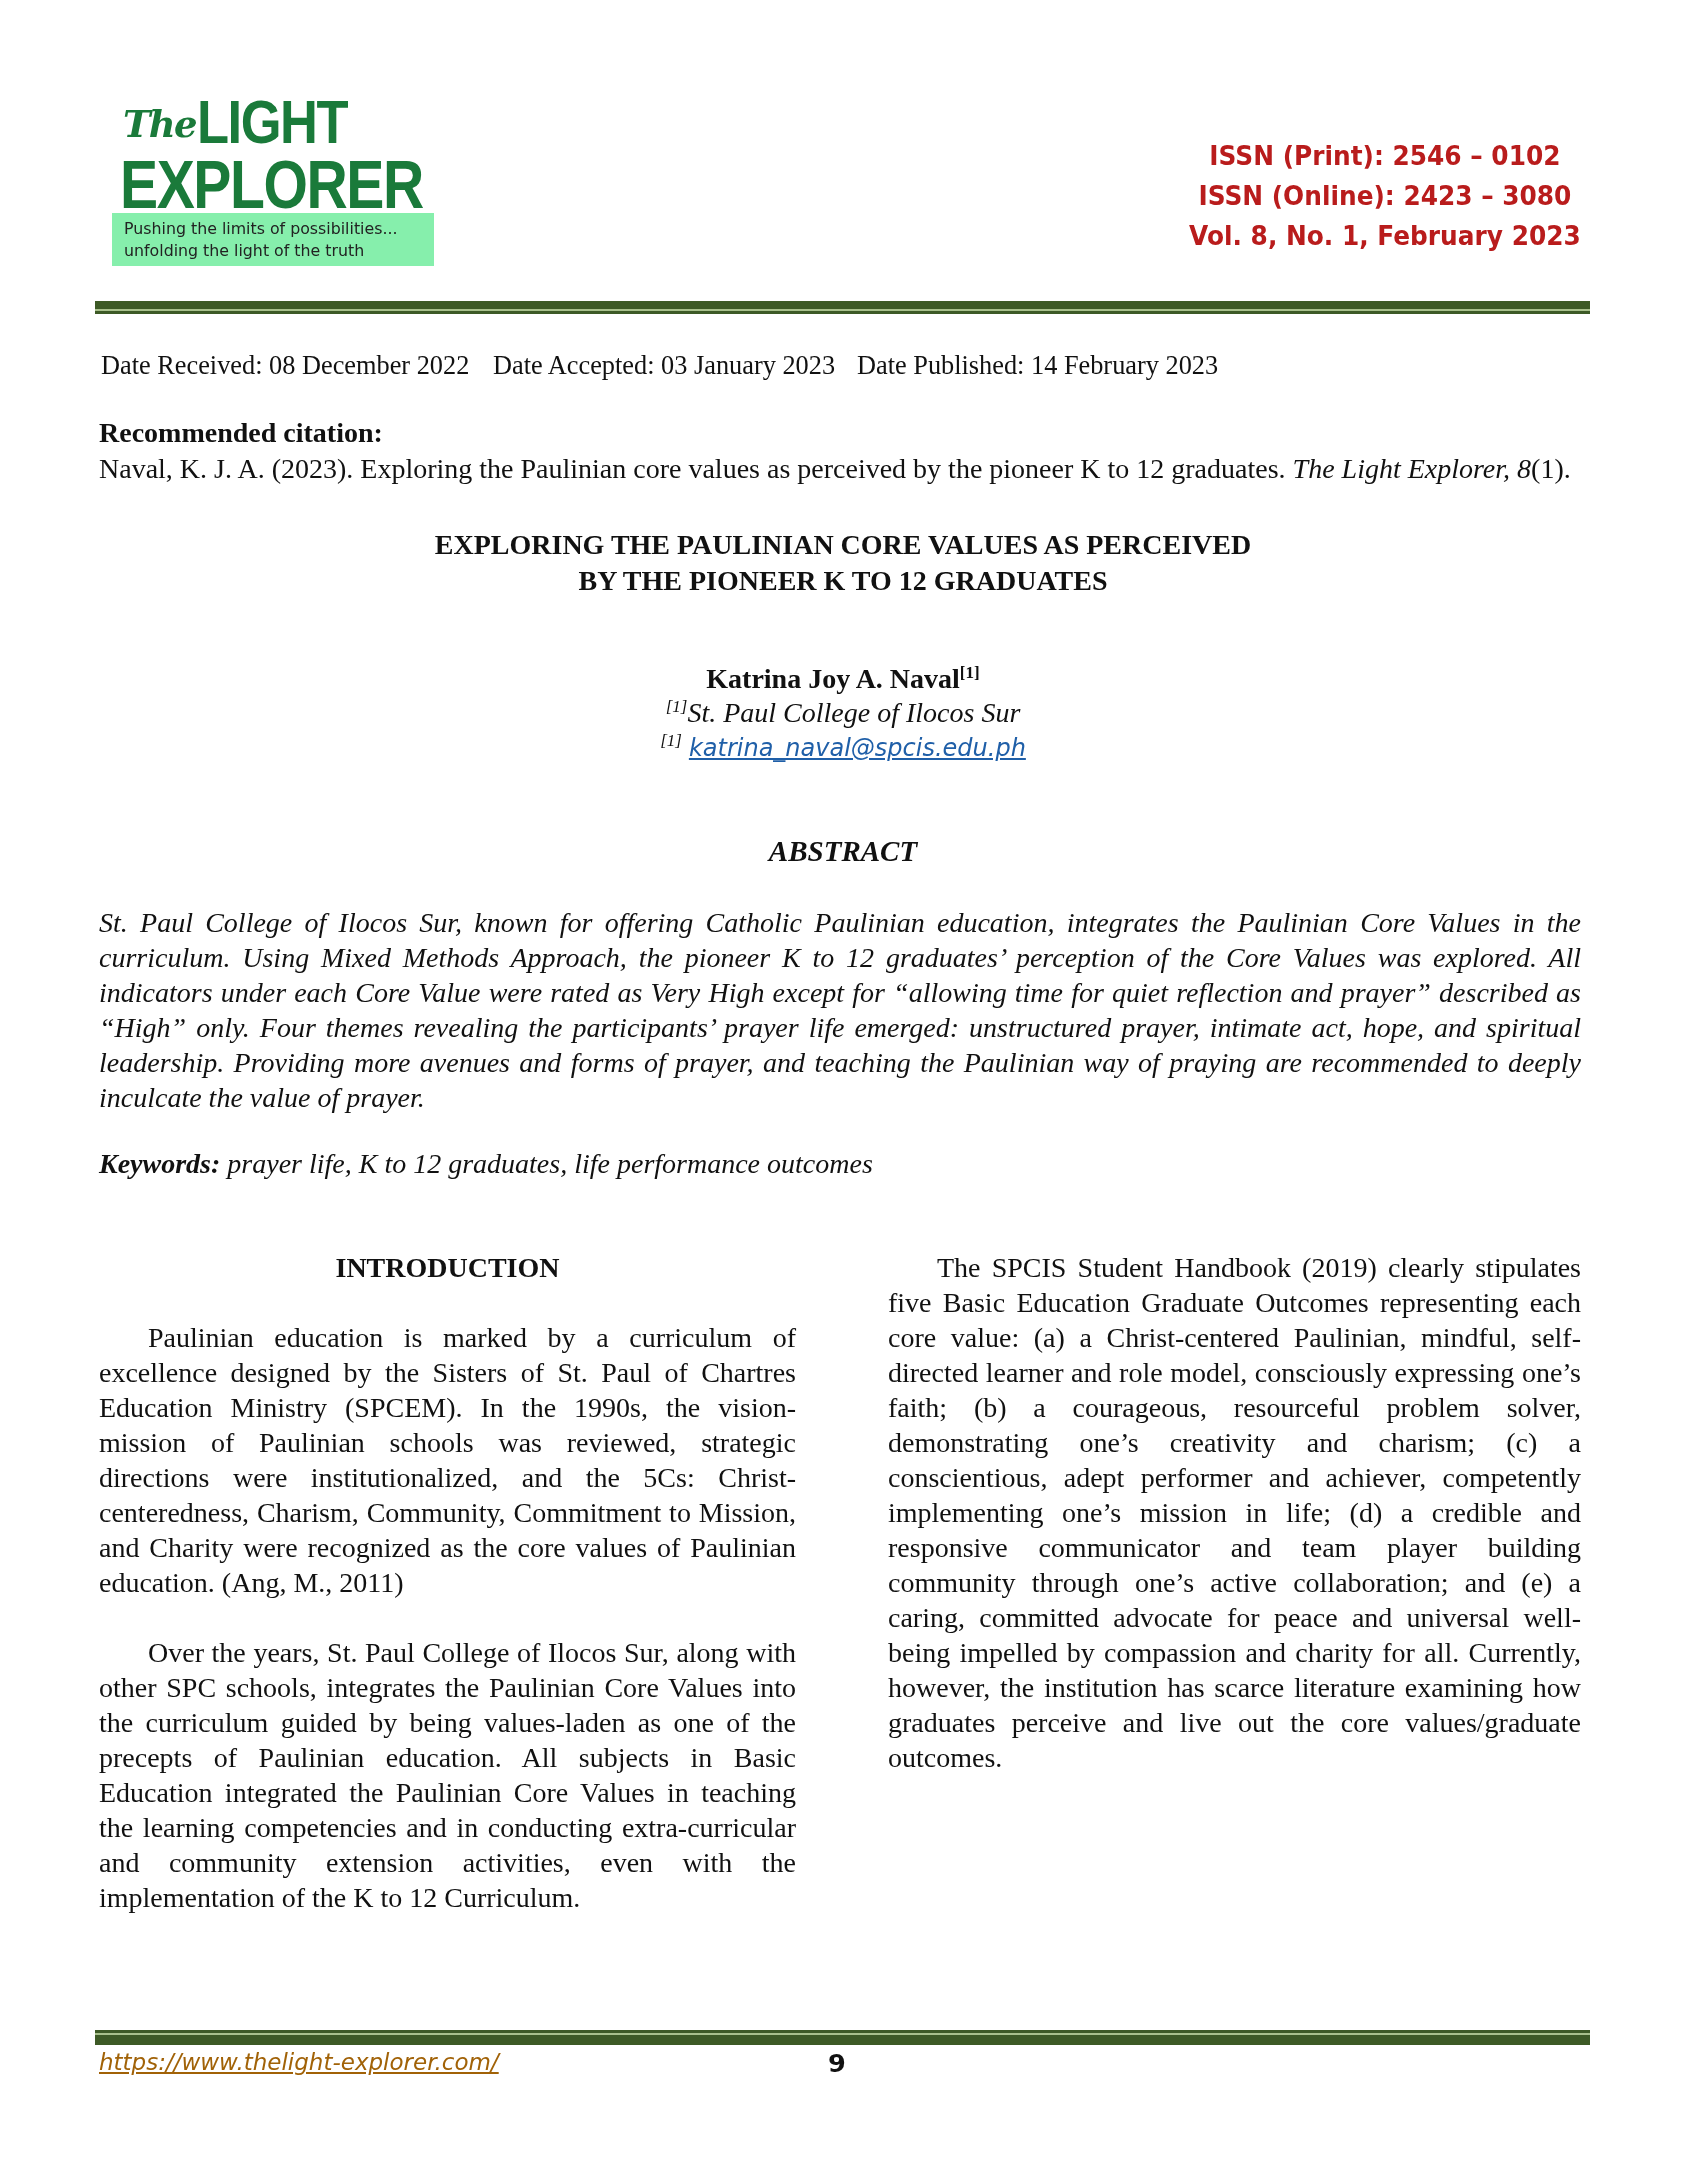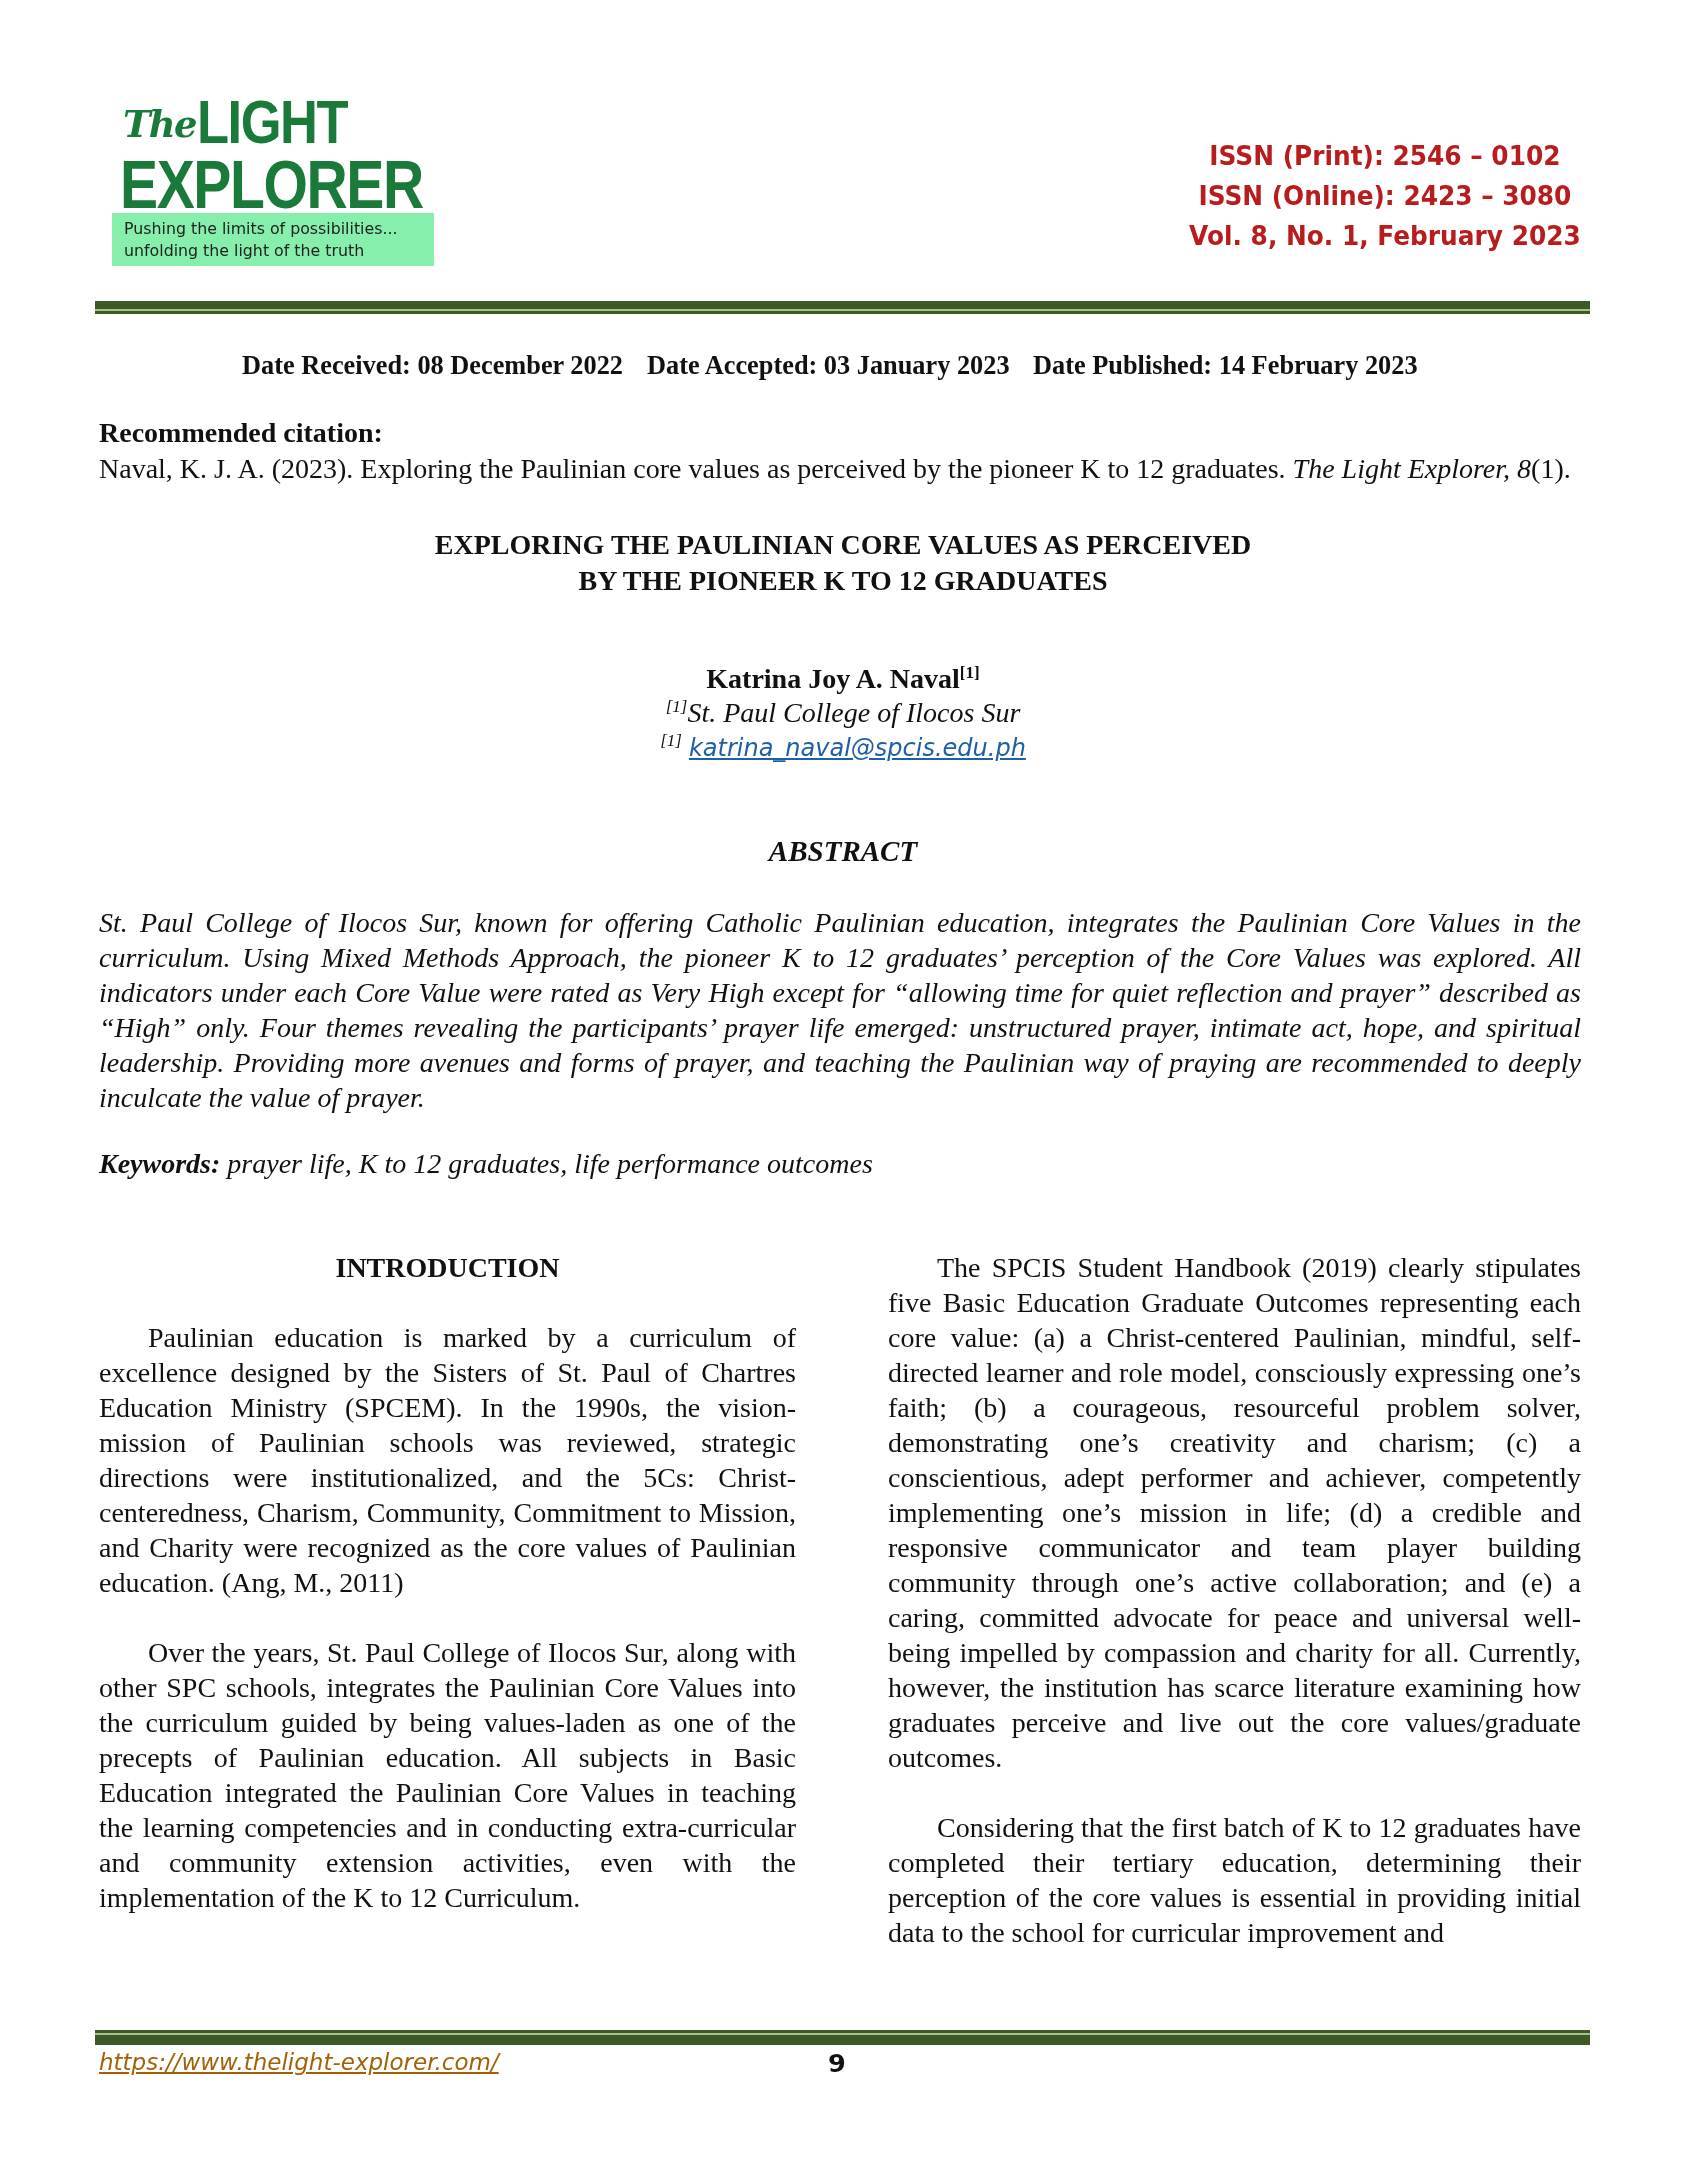--- a/index.html
+++ b/index.html
@@ -29,21 +29,21 @@
   .rule-top { top: 300px; height: 15.3px; }
   .rule-top .thick { position:absolute; left:0; top:0.9px; width:100%; height:8.5px; background:#3d5a26; }
   .rule-top .light { position:absolute; left:0; top:9.4px; width:100%; height:1.7px; background:#a8c08c; }
   .rule-top .thin  { position:absolute; left:0; top:11px; width:100%; height:2.6px; background:#3d5a26; }
   .rule-bottom { top: 2030px; height: 17px; }
   .rule-bottom .thin  { position:absolute; left:0; top:0; width:100%; height:2.6px; background:#3d5a26; }
   .rule-bottom .light { position:absolute; left:0; top:2.6px; width:100%; height:2.6px; background:#a8c08c; }
   .rule-bottom .thick { position:absolute; left:0; top:5.1px; width:100%; height:10.2px; background:#3d5a26; }
 
   
-  .dates { left: 101px; top: 349px; width: 1482px; font-size: 28px; display: flex; justify-content: center; font-weight: bold; }
+  .dates { left: 101px; top: 349px; width: 1482px; font-size: 28px; display: flex; justify-content: flex-start; }
   .dates span { transform: scaleX(0.94); transform-origin: left center; white-space: nowrap; }
 
   
   .cite-label { left: 99px; top: 417px; font-weight: bold; font-size: 28px; }
   .cite-text { left: 99px; top: 451px; width: 1482px; font-size: 28px; line-height: 35px; text-align: justify;
                padding-left: 102px; text-indent: -102px; box-sizing: border-box; }
   .cite-text i { font-style: italic; }
 
   
   .title { left: 256px; width: 1174px; top: 527px; text-align: center; font-weight: bold; font-size: 28px; line-height: 36px; }
@@ -119,21 +119,20 @@
 <div class="abs keywords"><b>Keywords:</b><span> prayer life, K to 12 graduates, life performance outcomes</span></div>
 
 <div class="abs col col-left">
   <div class="section-heading">INTRODUCTION</div>
   <p>Paulinian education is marked by a curriculum of excellence designed by the Sisters of St. Paul of Chartres Education Ministry (SPCEM). In the 1990s, the vision-mission of Paulinian schools was reviewed, strategic directions were institutionalized, and the 5Cs: Christ-centeredness, Charism, Community, Commitment to Mission, and Charity were recognized as the core values of Paulinian education. (Ang, M., 2011)</p>
   <p>Over the years, St. Paul College of Ilocos Sur, along with other SPC schools, integrates the Paulinian Core Values into the curriculum guided by being values-laden as one of the precepts of Paulinian education. All subjects in Basic Education integrated the Paulinian Core Values in teaching the learning competencies and in conducting extra-curricular and community extension activities, even with the implementation of the K to 12 Curriculum.</p>
 </div>
 
 <div class="abs col col-right">
   <p>The SPCIS Student Handbook (2019) clearly stipulates five Basic Education Graduate Outcomes representing each core value: (a) a Christ-centered Paulinian, mindful, self-directed learner and role model, consciously expressing one’s faith; (b) a courageous, resourceful problem solver, demonstrating one’s creativity and charism; (c) a conscientious, adept performer and achiever, competently implementing one’s mission in life; (d) a credible and responsive communicator and team player building community through one’s active collaboration; and (e) a caring, committed advocate for peace and universal well-being impelled by compassion and charity for all. Currently, however, the institution has scarce literature examining how graduates perceive and live out the core values/graduate outcomes.</p>
-  <p>Considering that the first batch of K to 12 graduates have completed their tertiary education, determining their perception of the core values is essential in providing initial data to the school for curricular improvement and</p>
 </div>
 
 <div class="abs rule rule-bottom">
   <div class="thin"></div>
     <div class="light"></div>
     <div class="thick"></div>
 </div>
 
 <a class="abs footer-url">https://www.thelight-explorer.com/</a>
 <div class="abs page-num">9</div>

